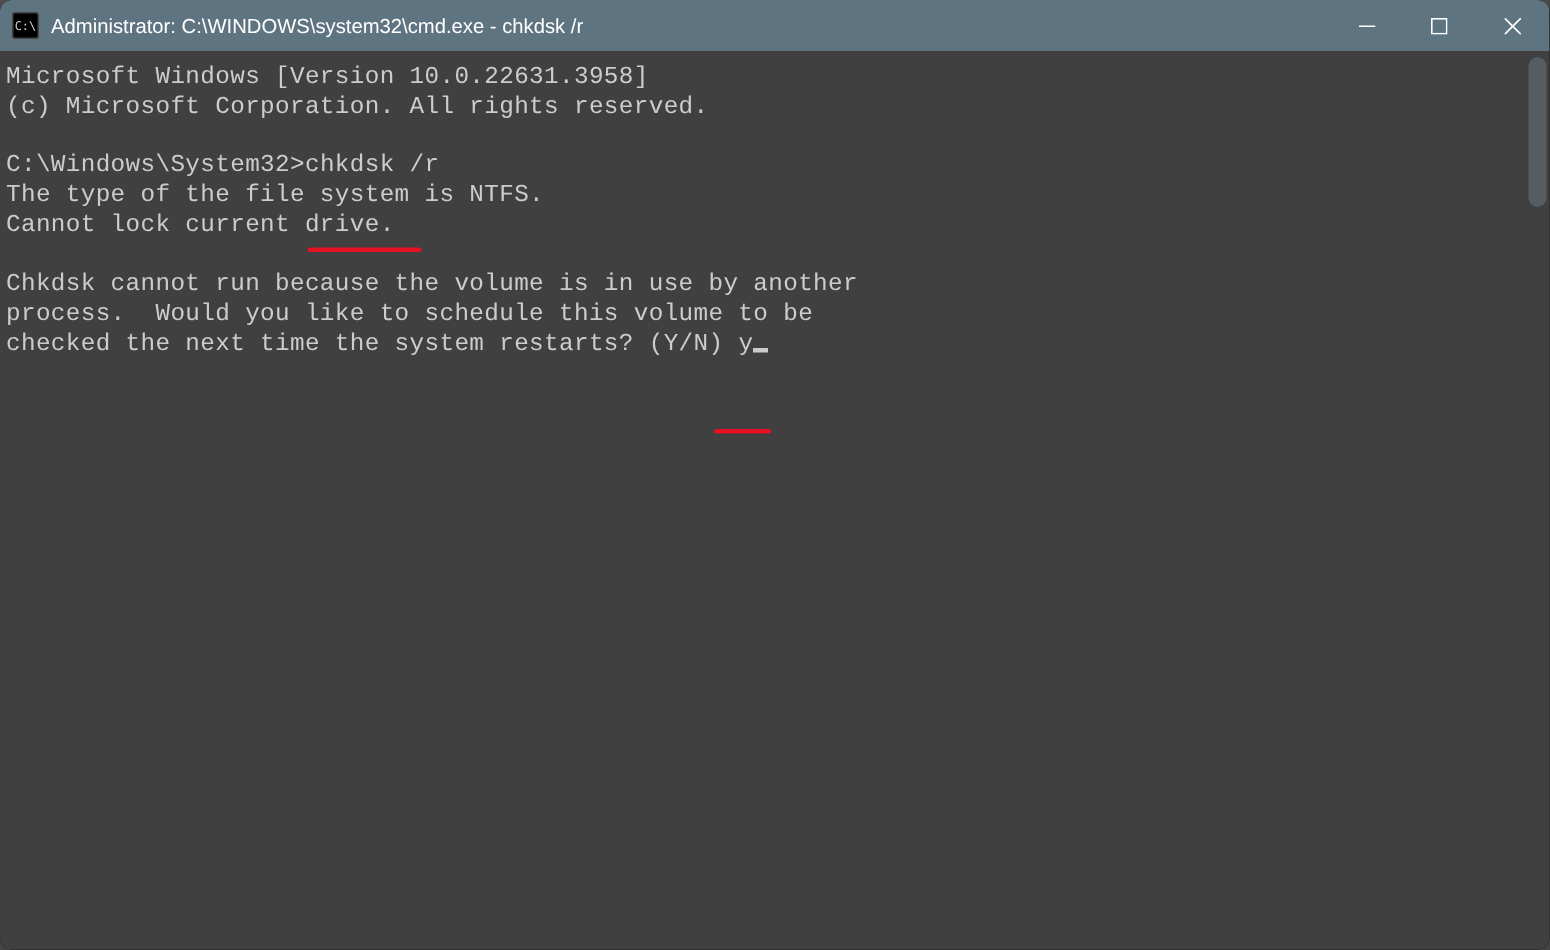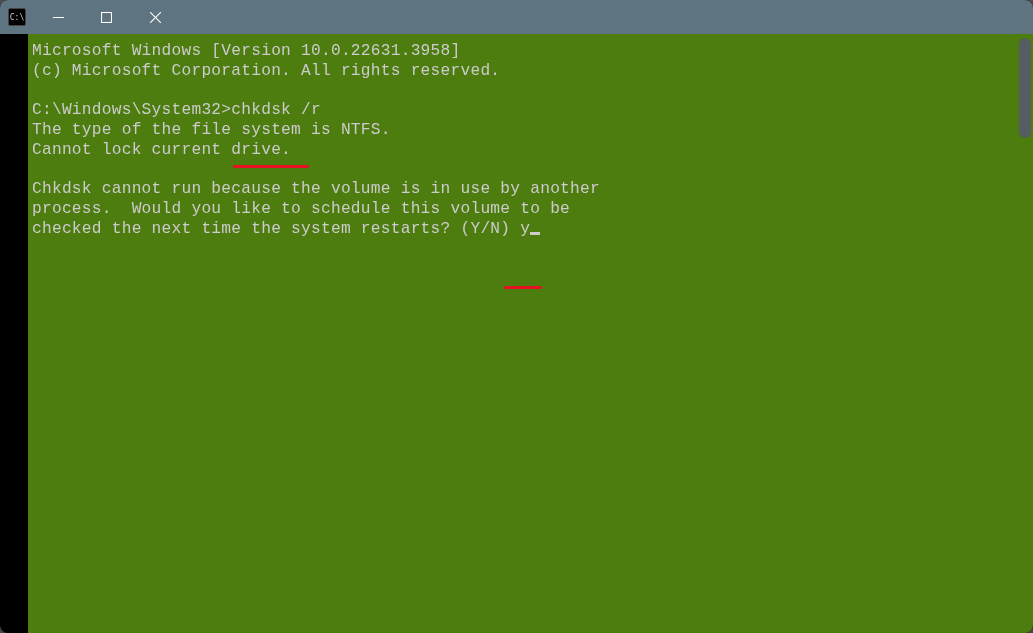--- a/index.html
+++ b/index.html
@@ -72,24 +72,23 @@
     }
     .titlebar-btn svg {
       width: 11px;
       height: 11px;
       stroke: #fff;
       stroke-width: 1.1;
       fill: none;
     }
     .content-area {
       flex: 1;
-      background: #4d7c0f;
+      background: #404040;
       display: flex;
       position: relative;
-      margin-left: 28px;
     }
     .terminal {
       flex: 1;
       padding: 8px 4px 4px 4px;
       color: #CCCCCC;
       font-family: Consolas, "Courier New", monospace;
       font-size: 16.2px;
       line-height: 1.22;
       letter-spacing: 0.25px;
       white-space: pre-wrap;
@@ -138,20 +137,21 @@
       background: #555c62;
       border-radius: 6px;
     }
   </style>
 </head>
 <body>
 
 <div class="window">
   <div class="titlebar">
     <div class="titlebar-icon">C:\</div>
+    <div class="titlebar-title">Administrator: C:\WINDOWS\system32\cmd.exe - chkdsk  /r</div>
     <div class="titlebar-controls">
       <div class="titlebar-btn">
         <svg viewBox="0 0 11 11">
             <line x1="0" y1="5.5" x2="11" y2="5.5"></line>
           </svg>
       </div>
       <div class="titlebar-btn">
         <svg viewBox="0 0 11 11">
             <rect x="0.5" y="0.5" width="10" height="10"></rect>
           </svg>

